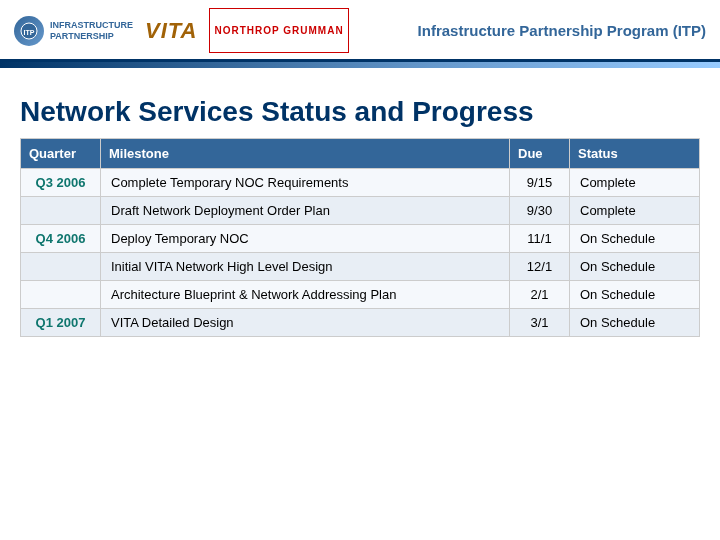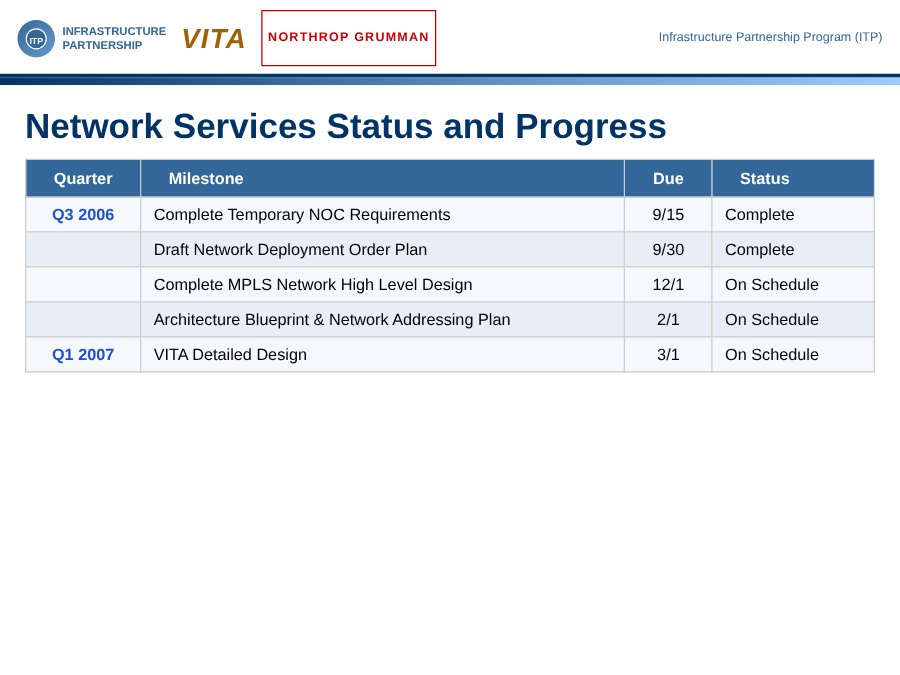--- a/index.html
+++ b/index.html
@@ -59,76 +59,76 @@
       font-size: 8px;
       font-weight: bold;
     }
     .logo-itp-text {
       font-size: 9px;
       color: #336699;
       font-weight: bold;
       line-height: 1.2;
     }
     .header-title-right {
-      font-size: 10px;
+      font-size: 15px;
       color: #336699;
-      font-weight: normal;
+      font-weight: bold;
       text-align: center;
     }
 
     
     .accent-bar {
       height: 6px;
       background: linear-gradient(90deg, #003366 0%, #6699cc 60%, #99ccff 100%);
     }
 
     
     .page-title {
       font-size: 28px;
       font-weight: bold;
       color: #003366;
-      padding: 17px 20px 10px 20px;
+      padding: 28px 20px 10px 20px;
     }
 
     
     .table-container {
       padding: 0 20px 10px 20px;
     }
 
     table {
       width: 100%;
       border-collapse: collapse;
       font-size: 13px;
     }
 
     thead tr th {
       background: #336699;
       color: #fff;
-      padding: 7px 22px;
+      padding: 7px 8px;
       text-align: left;
       font-weight: bold;
       border: 1px solid #ccc;
     }
 
     tbody tr td {
       padding: 6px 10px;
       border: 1px solid #ccc;
       vertical-align: middle;
     }
 
     tbody tr:nth-child(odd) td {
       background: #f5f8fc;
     }
     tbody tr:nth-child(even) td {
       background: #e8eef5;
     }
 
     .quarter-cell {
       font-weight: bold;
-      color: #1d4ed8;
+      color: #0f766e;
       width: 80px;
       text-align: center;
     }
 
     .due-cell {
       width: 60px;
       text-align: center;
     }
 
     .status-cell {
@@ -176,22 +176,28 @@
           <td class="due-cell">9/15</td>
           <td class="status-cell">Complete</td>
         </tr>
         <tr>
           <td class="quarter-cell"></td>
           <td>Draft Network Deployment Order Plan</td>
           <td class="due-cell">9/30</td>
           <td class="status-cell">Complete</td>
         </tr>
         <tr>
+          <td class="quarter-cell">Q4 2006</td>
+          <td>Deploy Temporary NOC</td>
+          <td class="due-cell">11/1</td>
+          <td class="status-cell">On Schedule</td>
+        </tr>
+        <tr>
           <td class="quarter-cell"></td>
-          <td>Complete MPLS Network High Level Design</td>
+          <td>Initial VITA Network High Level Design</td>
           <td class="due-cell">12/1</td>
           <td class="status-cell">On Schedule</td>
         </tr>
         <tr>
           <td class="quarter-cell"></td>
           <td>Architecture Blueprint &amp; Network Addressing Plan</td>
           <td class="due-cell">2/1</td>
           <td class="status-cell">On Schedule</td>
         </tr>
         <tr>

